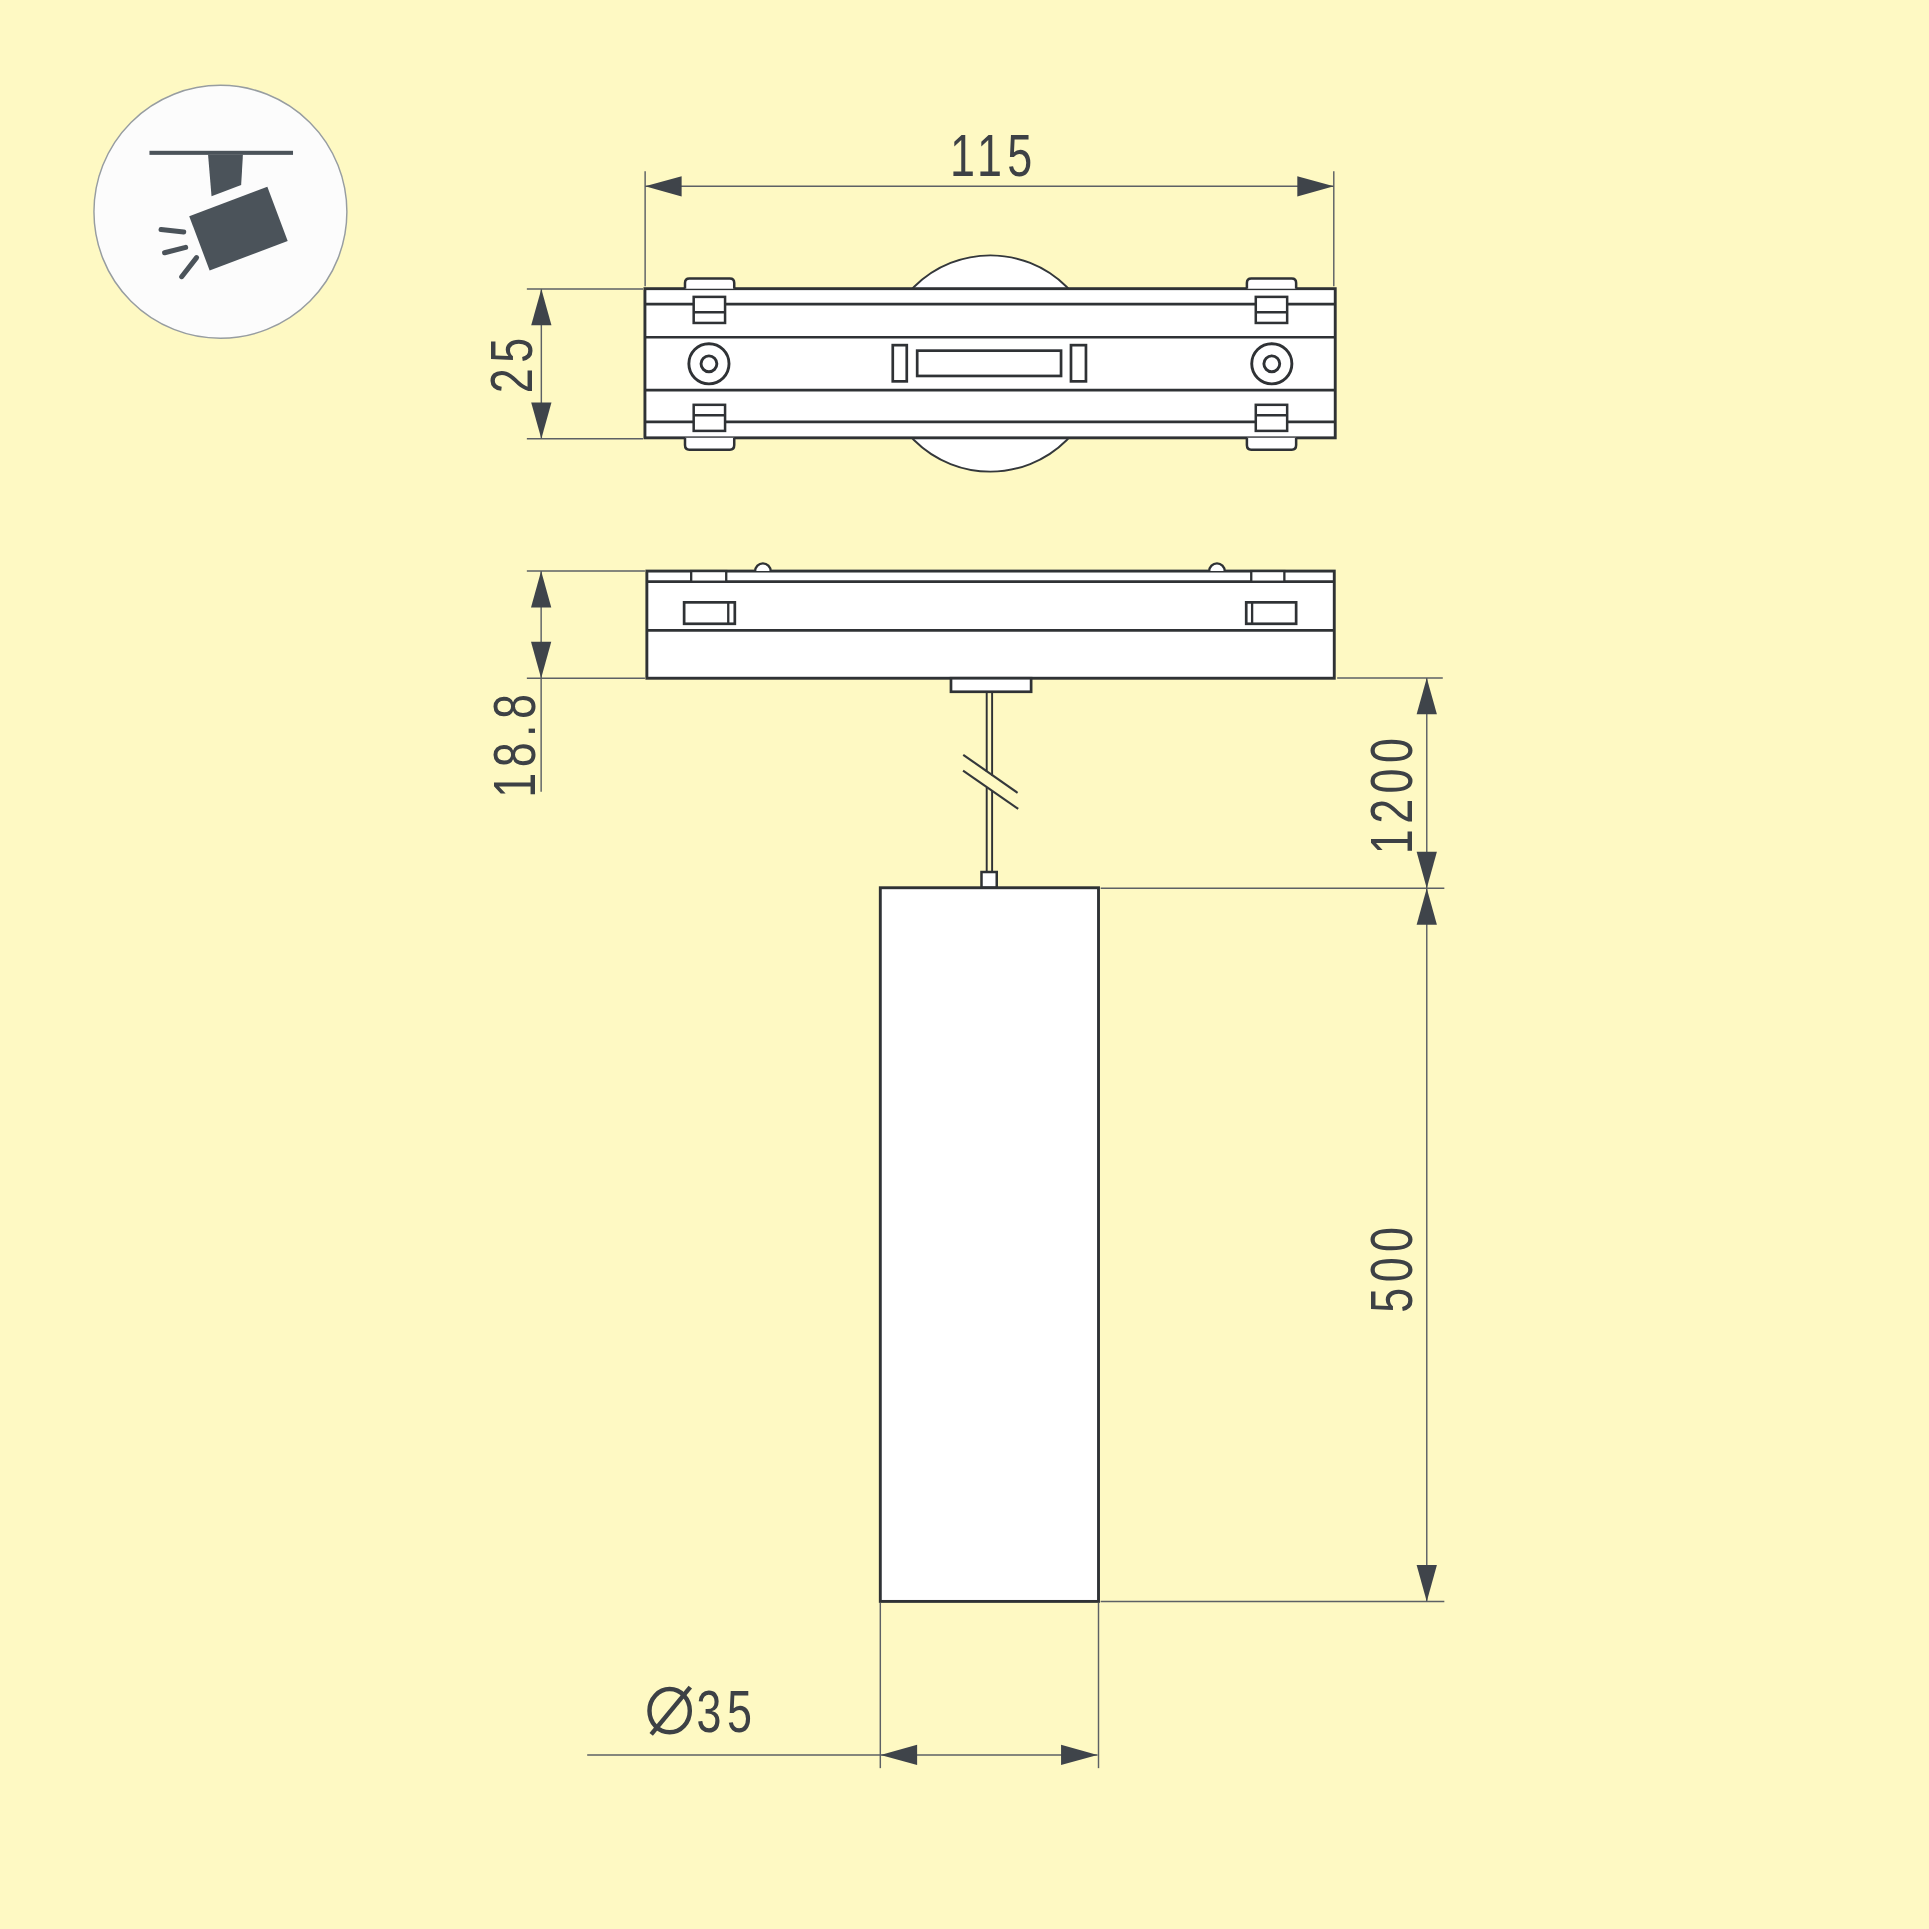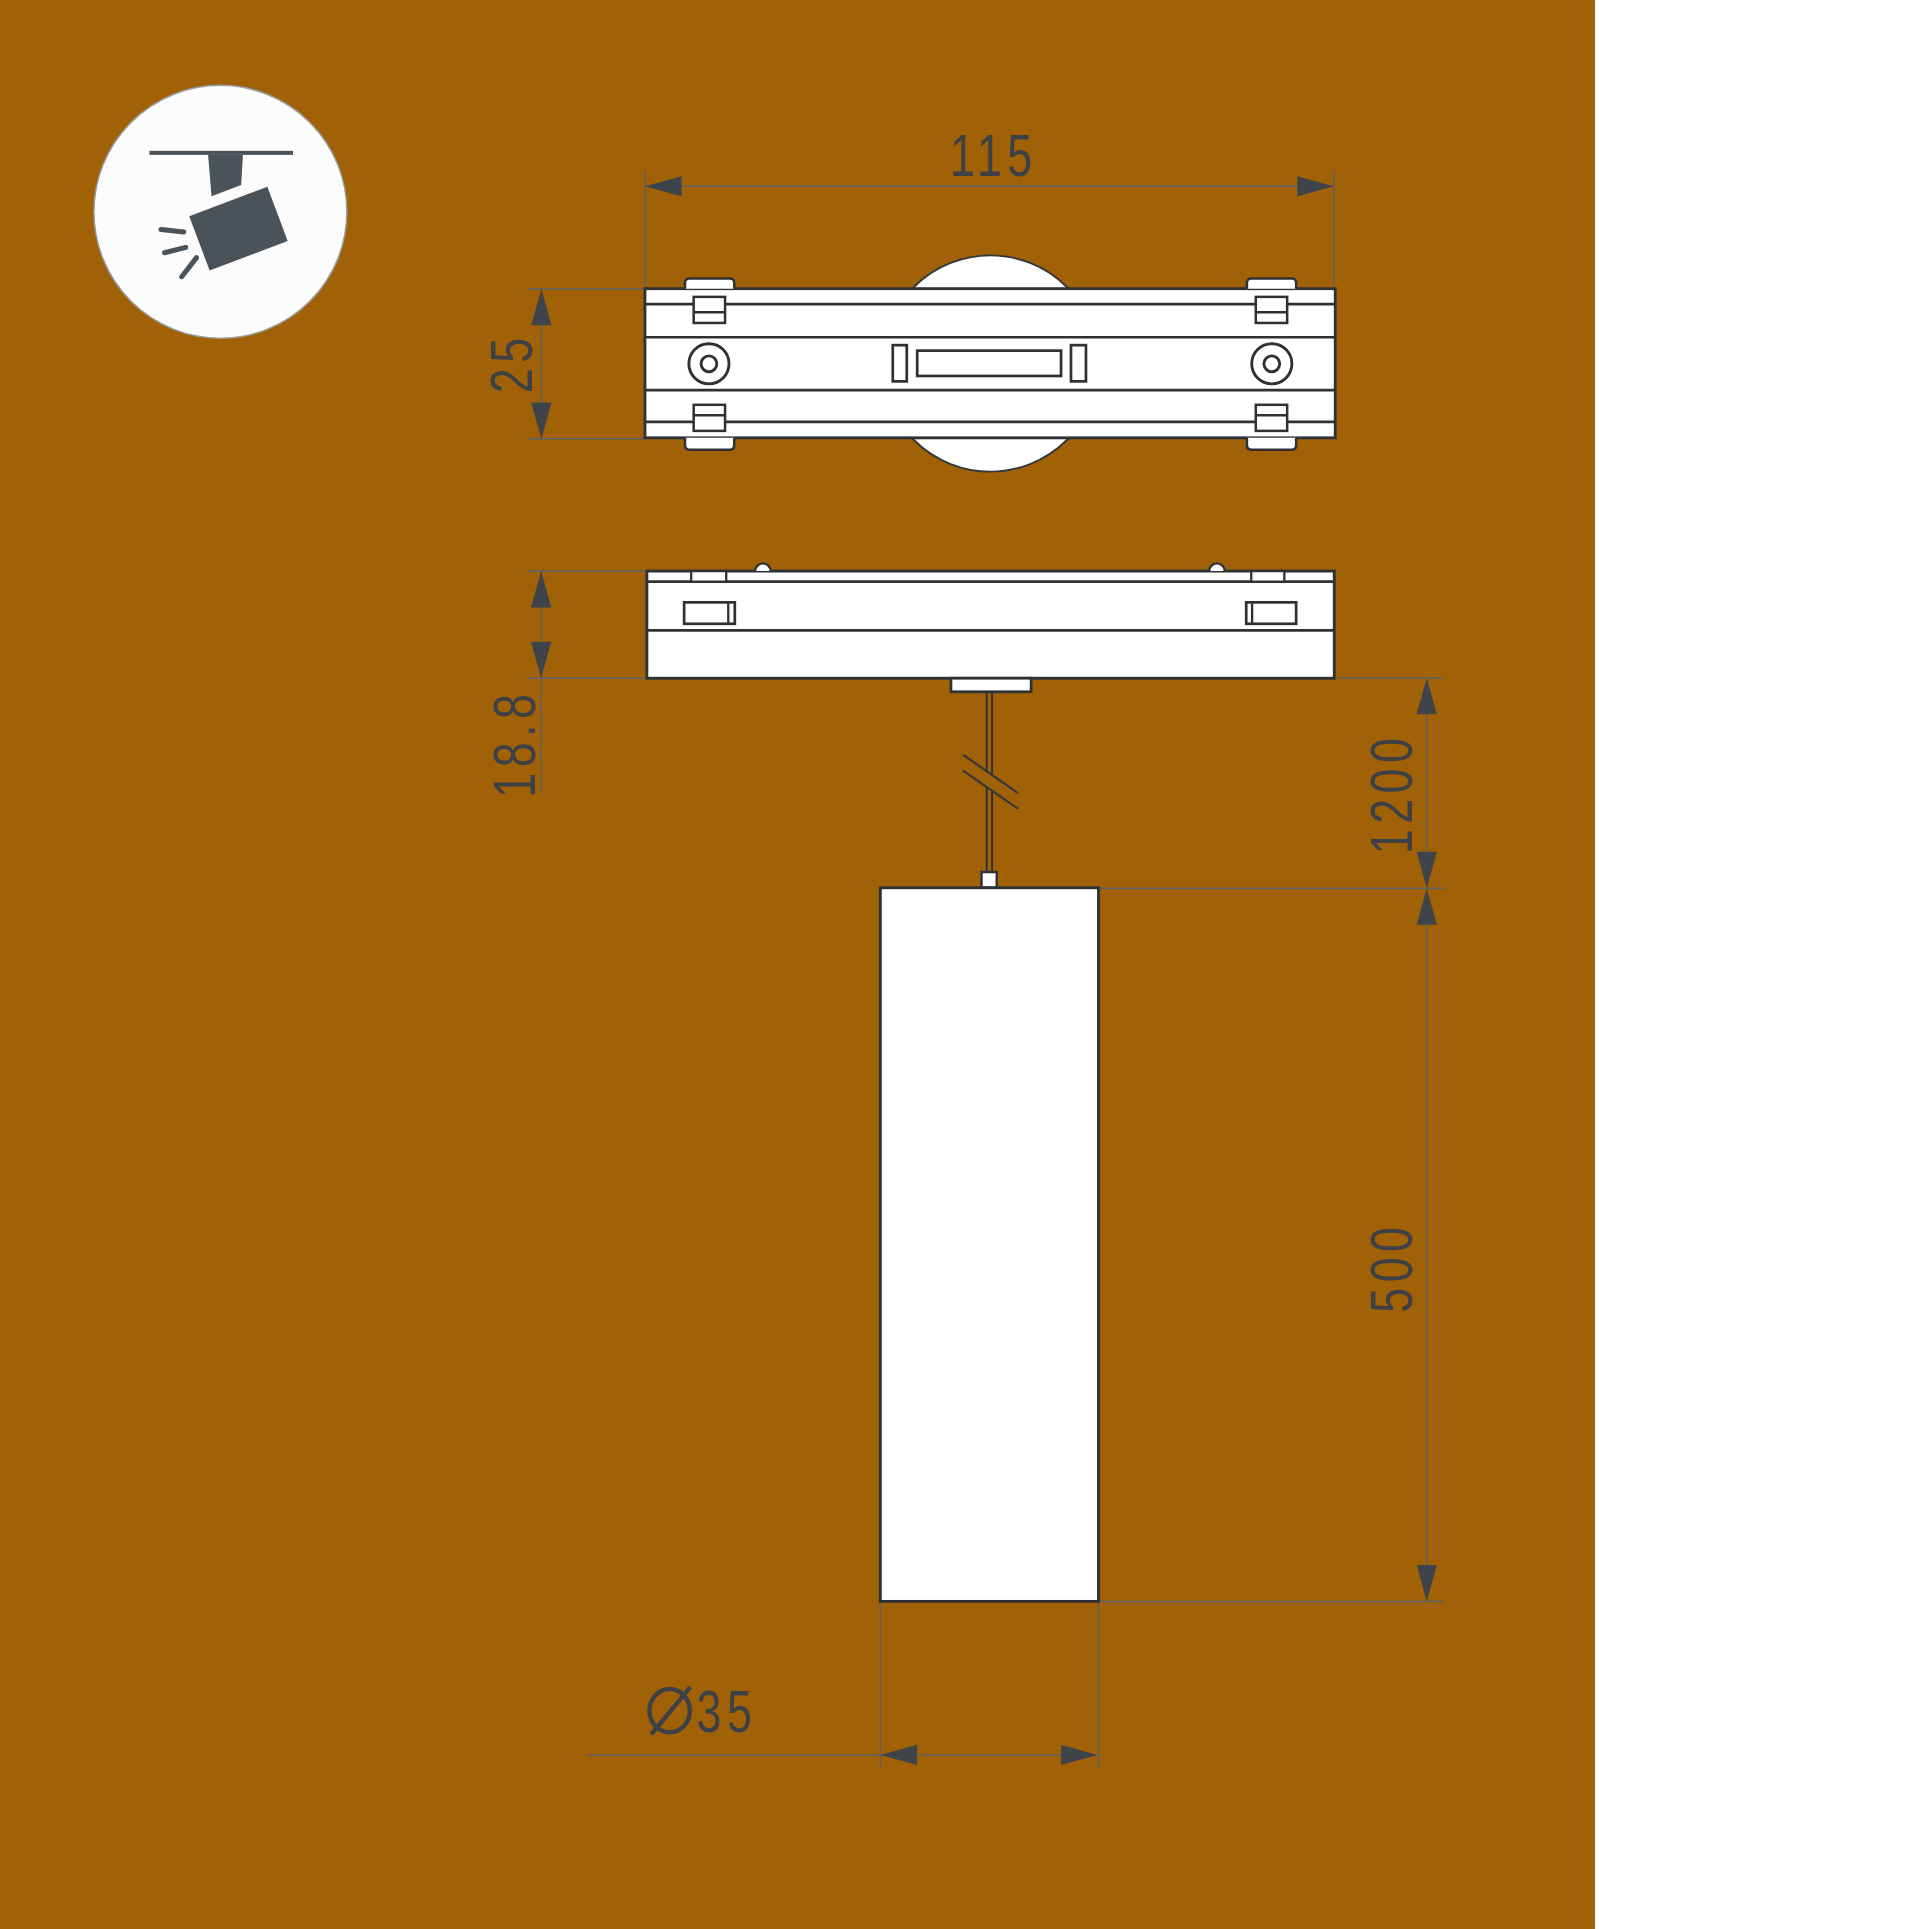--- a/index.html
+++ b/index.html
@@ -1,16 +1,16 @@
 <!DOCTYPE html>
 <html><head>
 <meta charset="utf-8">
 <style>
   html,body{margin:0;padding:0;background:#ffffff;}
-  .page{position:relative;width:1595px;height:1929px;background:#a16207;overflow:hidden;}
+  .page{position:relative;width:1929px;height:1929px;background:#fef9c3;overflow:hidden;}
   text{font-family:"Liberation Sans",sans-serif;fill:#3d4145;}
 </style>
 </head>
 <body>
 <div class="page">
 <svg width="1929" height="1929" viewBox="0 0 1998 1998">
 
   <circle cx="228.3" cy="219.4" r="131" fill="#fcfcfc" stroke="#979da1" stroke-width="1.5"></circle>
 
   <rect x="154.8" y="156.2" width="148.7" height="4.2" fill="#4b535a"></rect>

